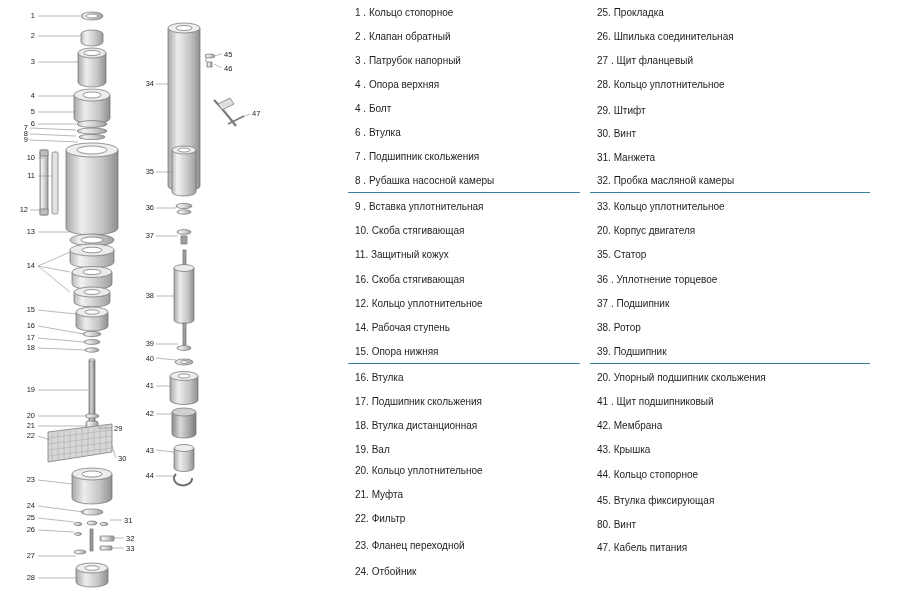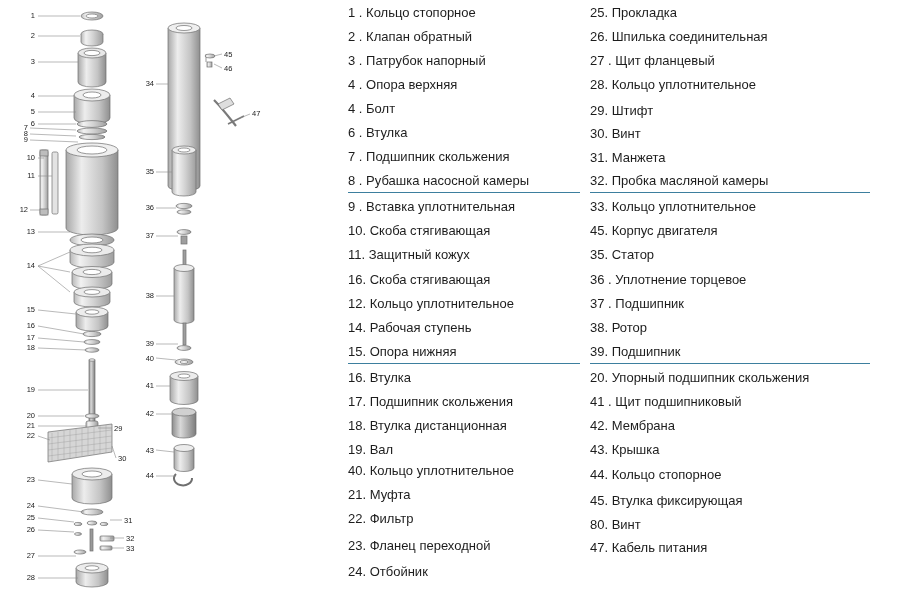--- a/index.html
+++ b/index.html
@@ -43,26 +43,26 @@
   }
   .col {
     position: absolute;
     top: 0;
     width: 240px;
   }
   .col-left { left: 8px; width: 240px; }
   .col-right { left: 250px; width: 300px; }
 
   .item {
-    font-size: 13px;
+    font-size: 10px;
     line-height: 14px;
     color: #1d1d1d;
     white-space: nowrap;
     position: absolute;
-    left: 0;
+    left: 7px;
     text-align: right;
   }
 
   .rule {
     position: absolute;
     height: 1px;
     background: #3d7f9e;
     left: 0;
   }
 </style>
@@ -361,38 +361,38 @@
       <div class="item" style="top:224px">10. Скоба стягивающая</div>
       <div class="item" style="top:248px">11. Защитный кожух</div>
       <div class="item" style="top:273px">16. Скоба стягивающая</div>
       <div class="item" style="top:297px">12. Кольцо уплотнительное</div>
       <div class="item" style="top:321px">14. Рабочая ступень</div>
       <div class="item" style="top:345px">15. Опора нижняя</div>
       <div class="item" style="top:371px">16. Втулка</div>
       <div class="item" style="top:395px">17. Подшипник скольжения</div>
       <div class="item" style="top:419px">18. Втулка дистанционная</div>
       <div class="item" style="top:443px">19. Вал</div>
-      <div class="item" style="top:464px">40. Кольцо уплотнительное</div>
+      <div class="item" style="top:464px">20. Кольцо уплотнительное</div>
       <div class="item" style="top:488px">21. Муфта</div>
       <div class="item" style="top:512px">22. Фильтр</div>
       <div class="item" style="top:539px">23. Фланец переходной</div>
       <div class="item" style="top:565px">24. Отбойник</div>
     </div>
 
     <div class="col col-right">
       <div class="item" style="top:6px">25. Прокладка</div>
       <div class="item" style="top:30px">26. Шпилька соединительная</div>
       <div class="item" style="top:54px">27 . Щит фланцевый</div>
       <div class="item" style="top:78px">28. Кольцо уплотнительное</div>
       <div class="item" style="top:104px">29. Штифт</div>
       <div class="item" style="top:127px">30. Винт</div>
       <div class="item" style="top:151px">31. Манжета</div>
       <div class="item" style="top:174px">32. Пробка масляной камеры</div>
       <div class="item" style="top:200px">33. Кольцо уплотнительное</div>
-      <div class="item" style="top:224px">45. Корпус двигателя</div>
+      <div class="item" style="top:224px">20. Корпус двигателя</div>
       <div class="item" style="top:248px">35. Статор</div>
       <div class="item" style="top:273px">36 . Уплотнение торцевое</div>
       <div class="item" style="top:297px">37 . Подшипник</div>
       <div class="item" style="top:321px">38. Ротор</div>
       <div class="item" style="top:345px">39. Подшипник</div>
       <div class="item" style="top:371px">20. Упорный подшипник скольжения</div>
       <div class="item" style="top:395px">41 . Щит подшипниковый</div>
       <div class="item" style="top:419px">42. Мембрана</div>
       <div class="item" style="top:443px">43. Крышка</div>
       <div class="item" style="top:468px">44. Кольцо стопорное</div>

